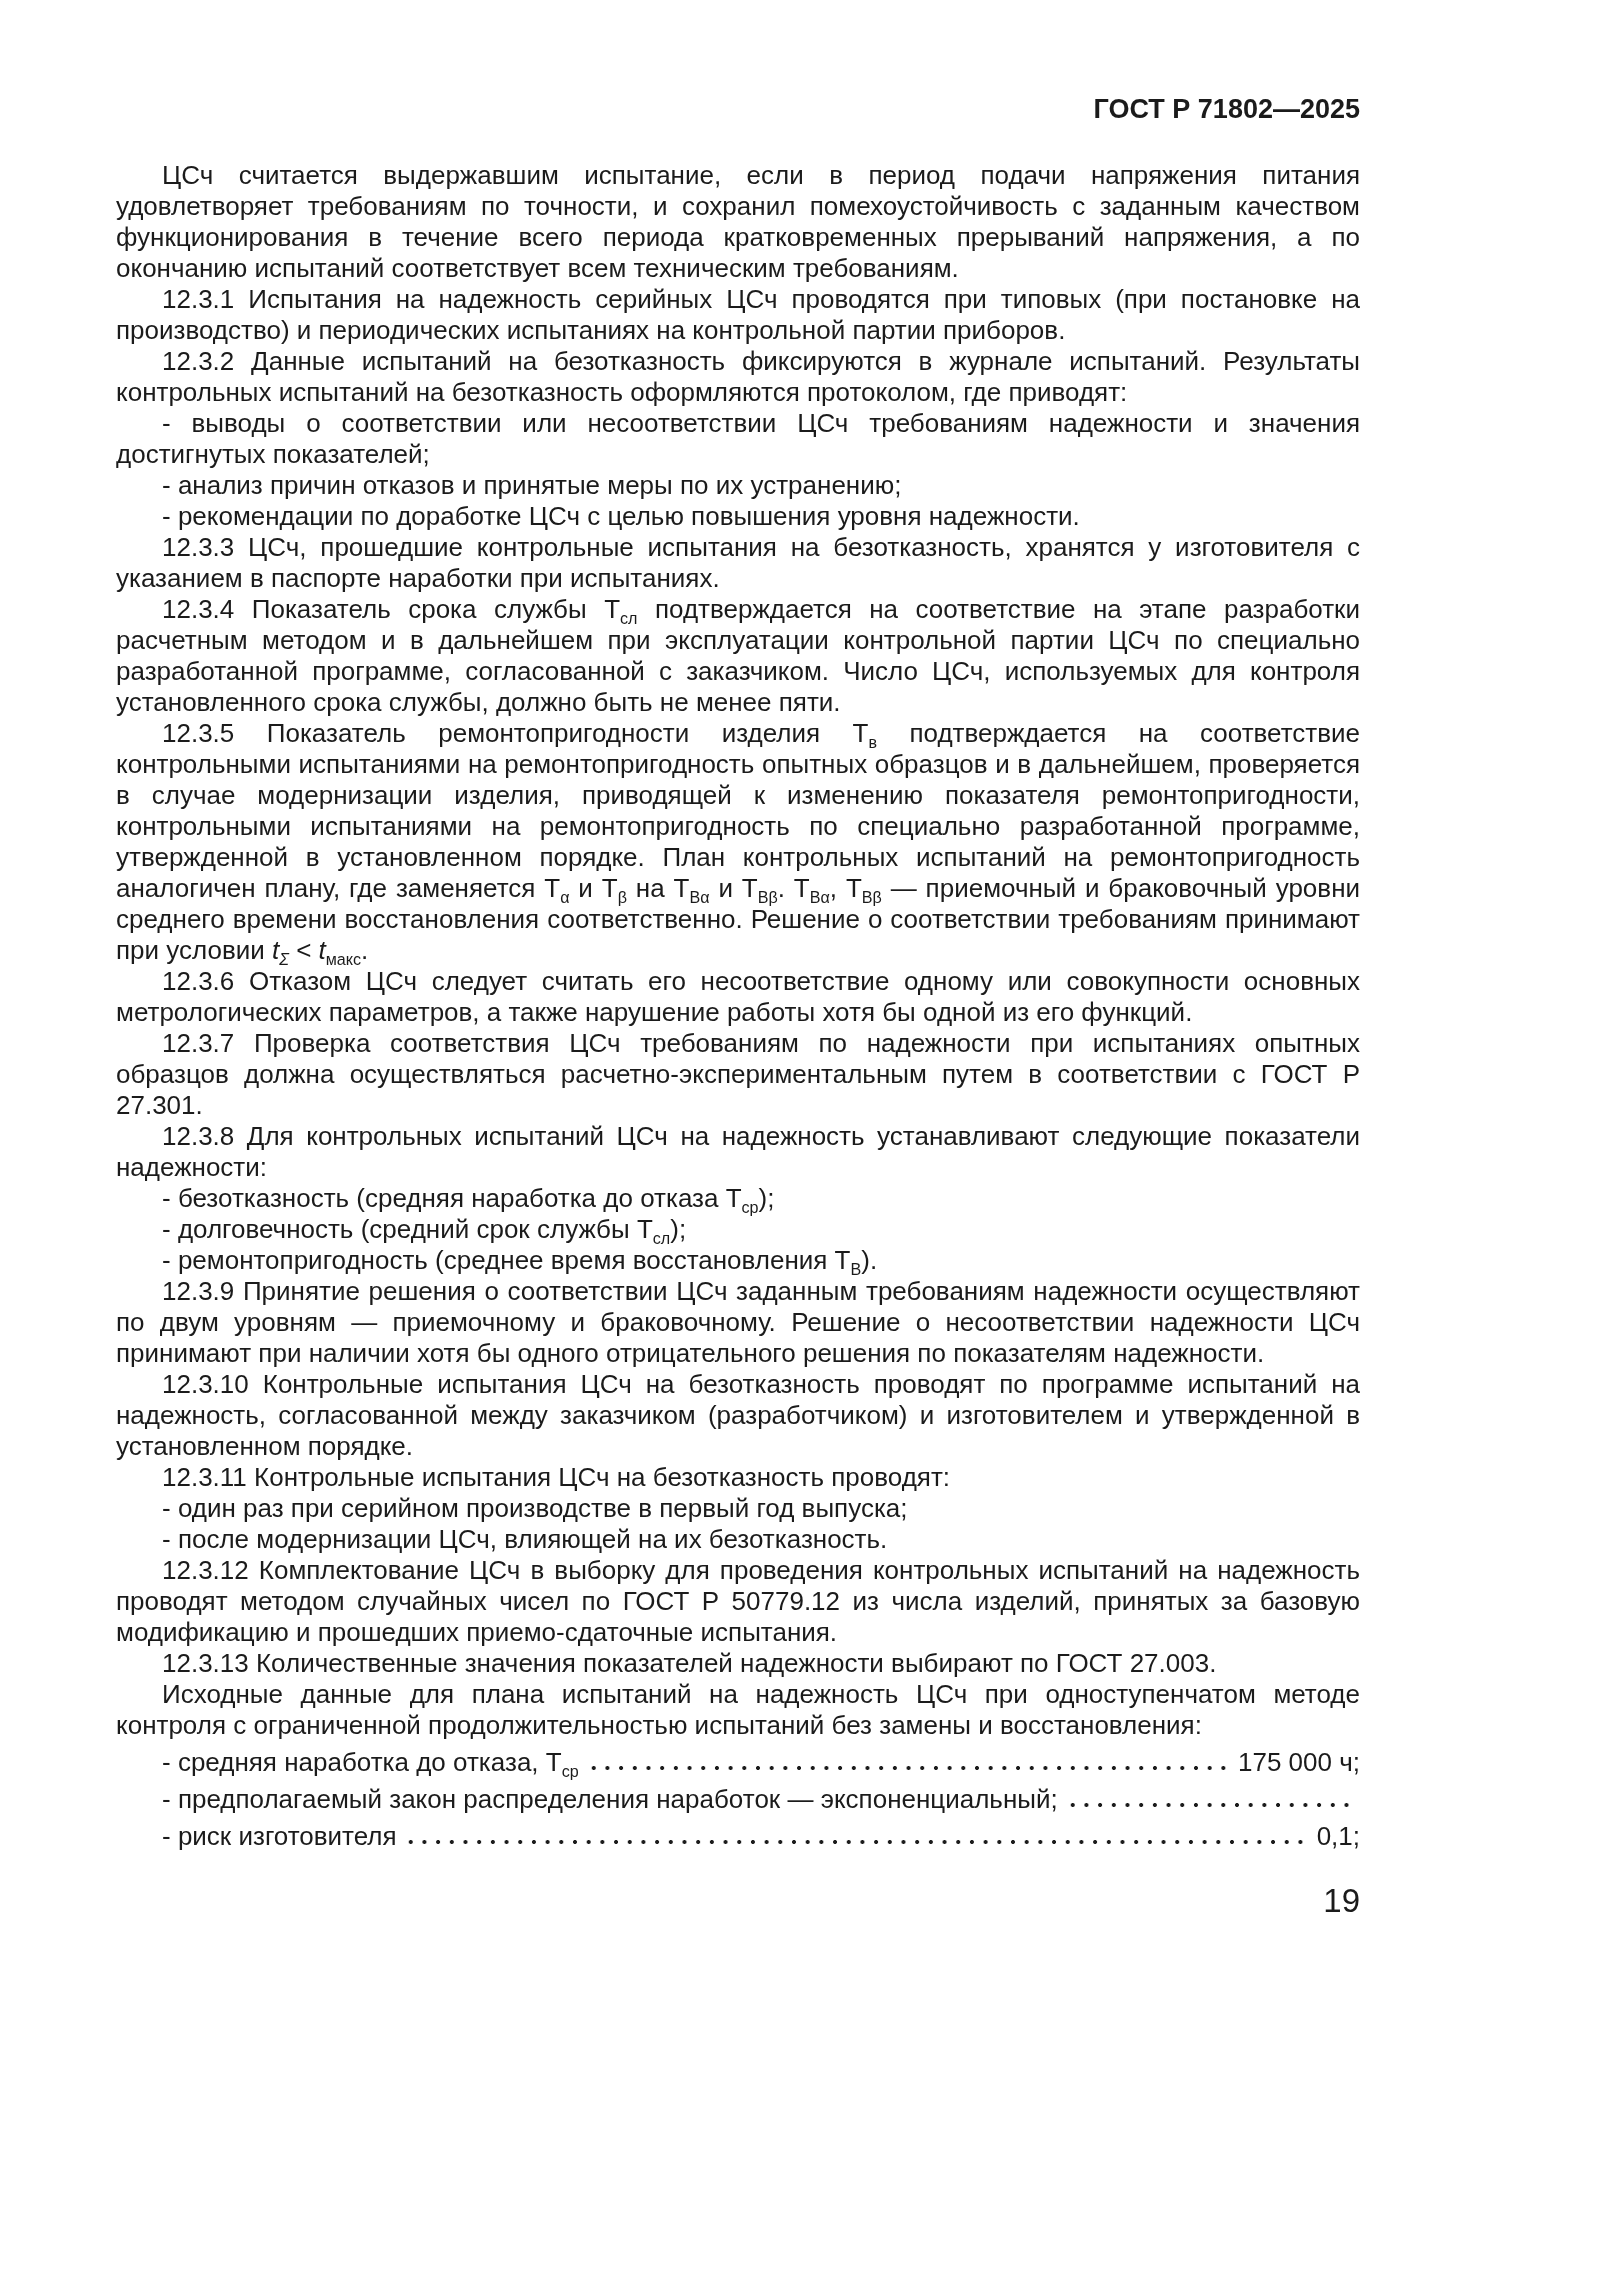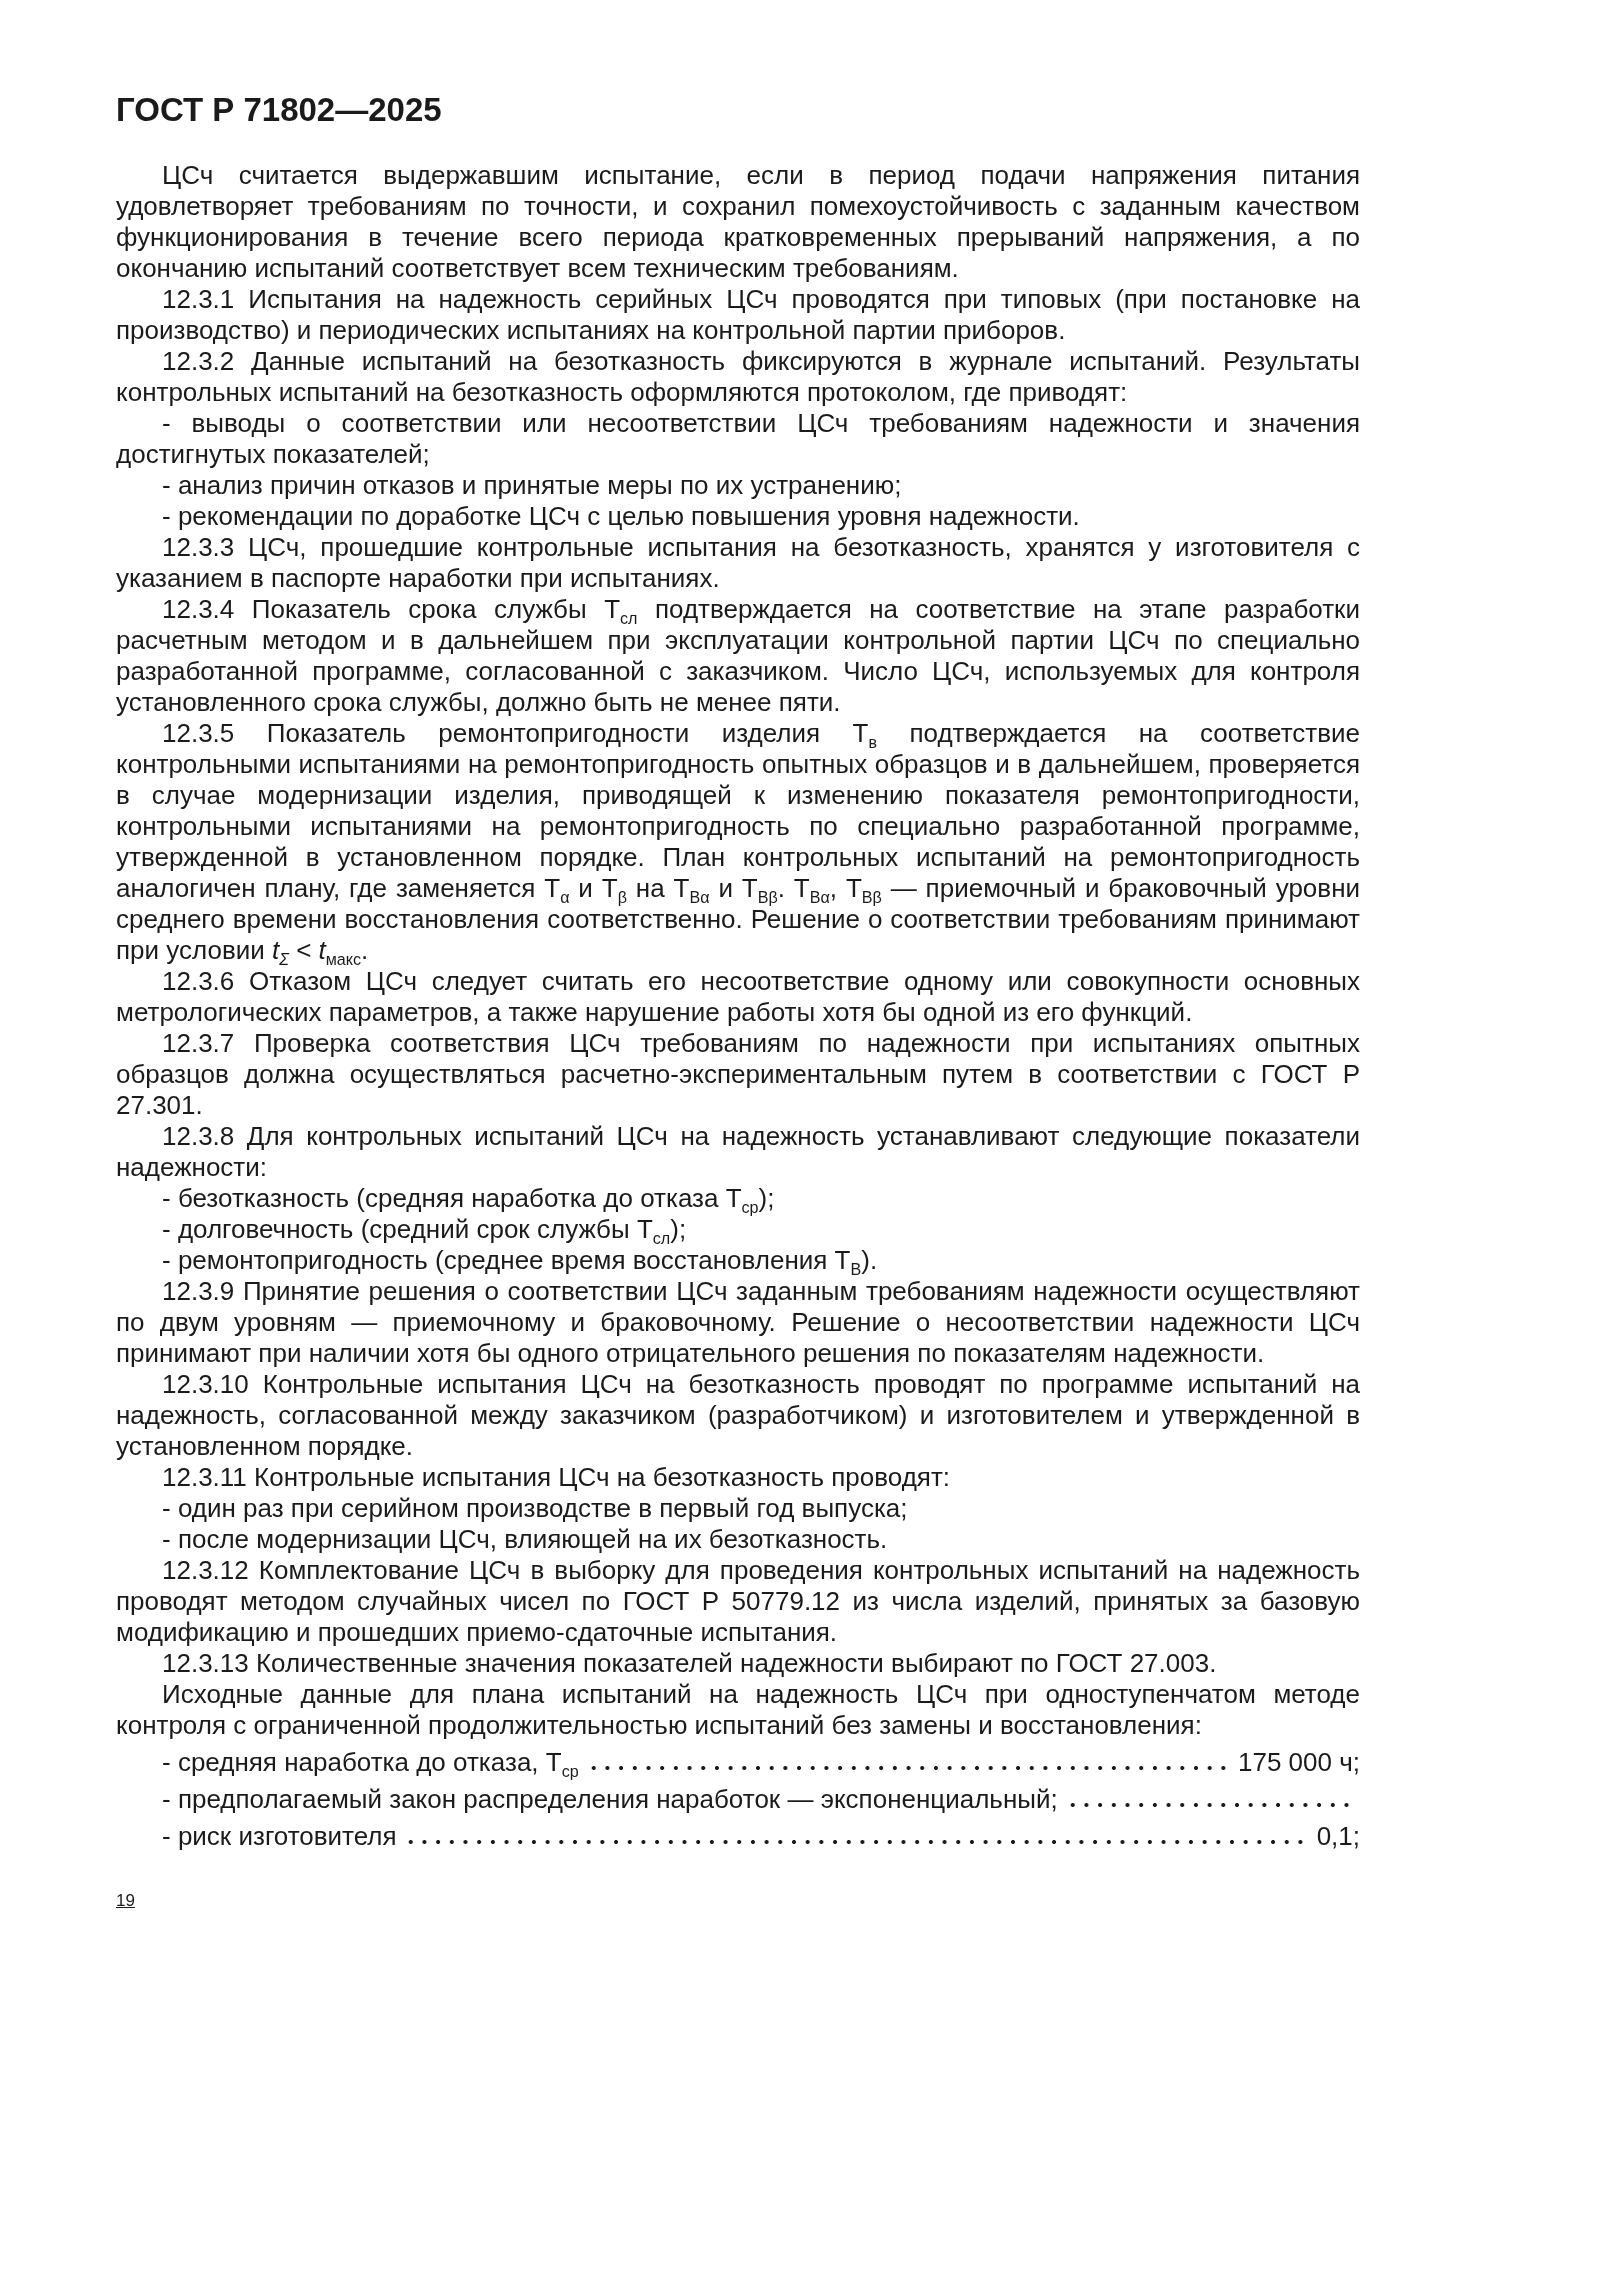--- a/index.html
+++ b/index.html
@@ -11,23 +11,23 @@
     background: #ffffff;
     color: #1b1b1b;
     font-family: "Liberation Sans", sans-serif;
   }
   .page {
     width: 100%;
     height: 100%;
     padding: 94px 261px 0 116px;
   }
   .doc-header {
-    text-align: left;
+    text-align: right;
     font-weight: bold;
-    font-size: 33px;
+    font-size: 27px;
     line-height: 31px;
     margin-bottom: 35px;
   }
   .doc-body p {
     margin: 0;
     font-size: 26px;
     line-height: 31px;
     text-align: justify;
     text-indent: 46px;
     hyphens: auto;
@@ -54,24 +54,24 @@
     margin: 0 4.9px;
     min-width: 13.7px;
     background-image: radial-gradient(circle, #1b1b1b 1.8px, transparent 2.2px);
     background-size: 13.7px 13.7px;
     background-repeat: repeat-x;
     background-position: left 2.9px bottom 2.9px;
   }
   sub { font-size: 0.62em; line-height: 0; }
   .it { font-style: italic; }
   .doc-footer {
-    font-size: 17px;
+    text-align: right;
+    font-size: 33px;
     line-height: 31px;
     margin-top: 33px;
-    text-decoration: underline;
   }
 </style>
 </head>
 <body>
 
 <div class="page">
   <div class="doc-header">
     <span>ГОСТ Р 71802—2025</span>
   </div>
   <div class="doc-body">

